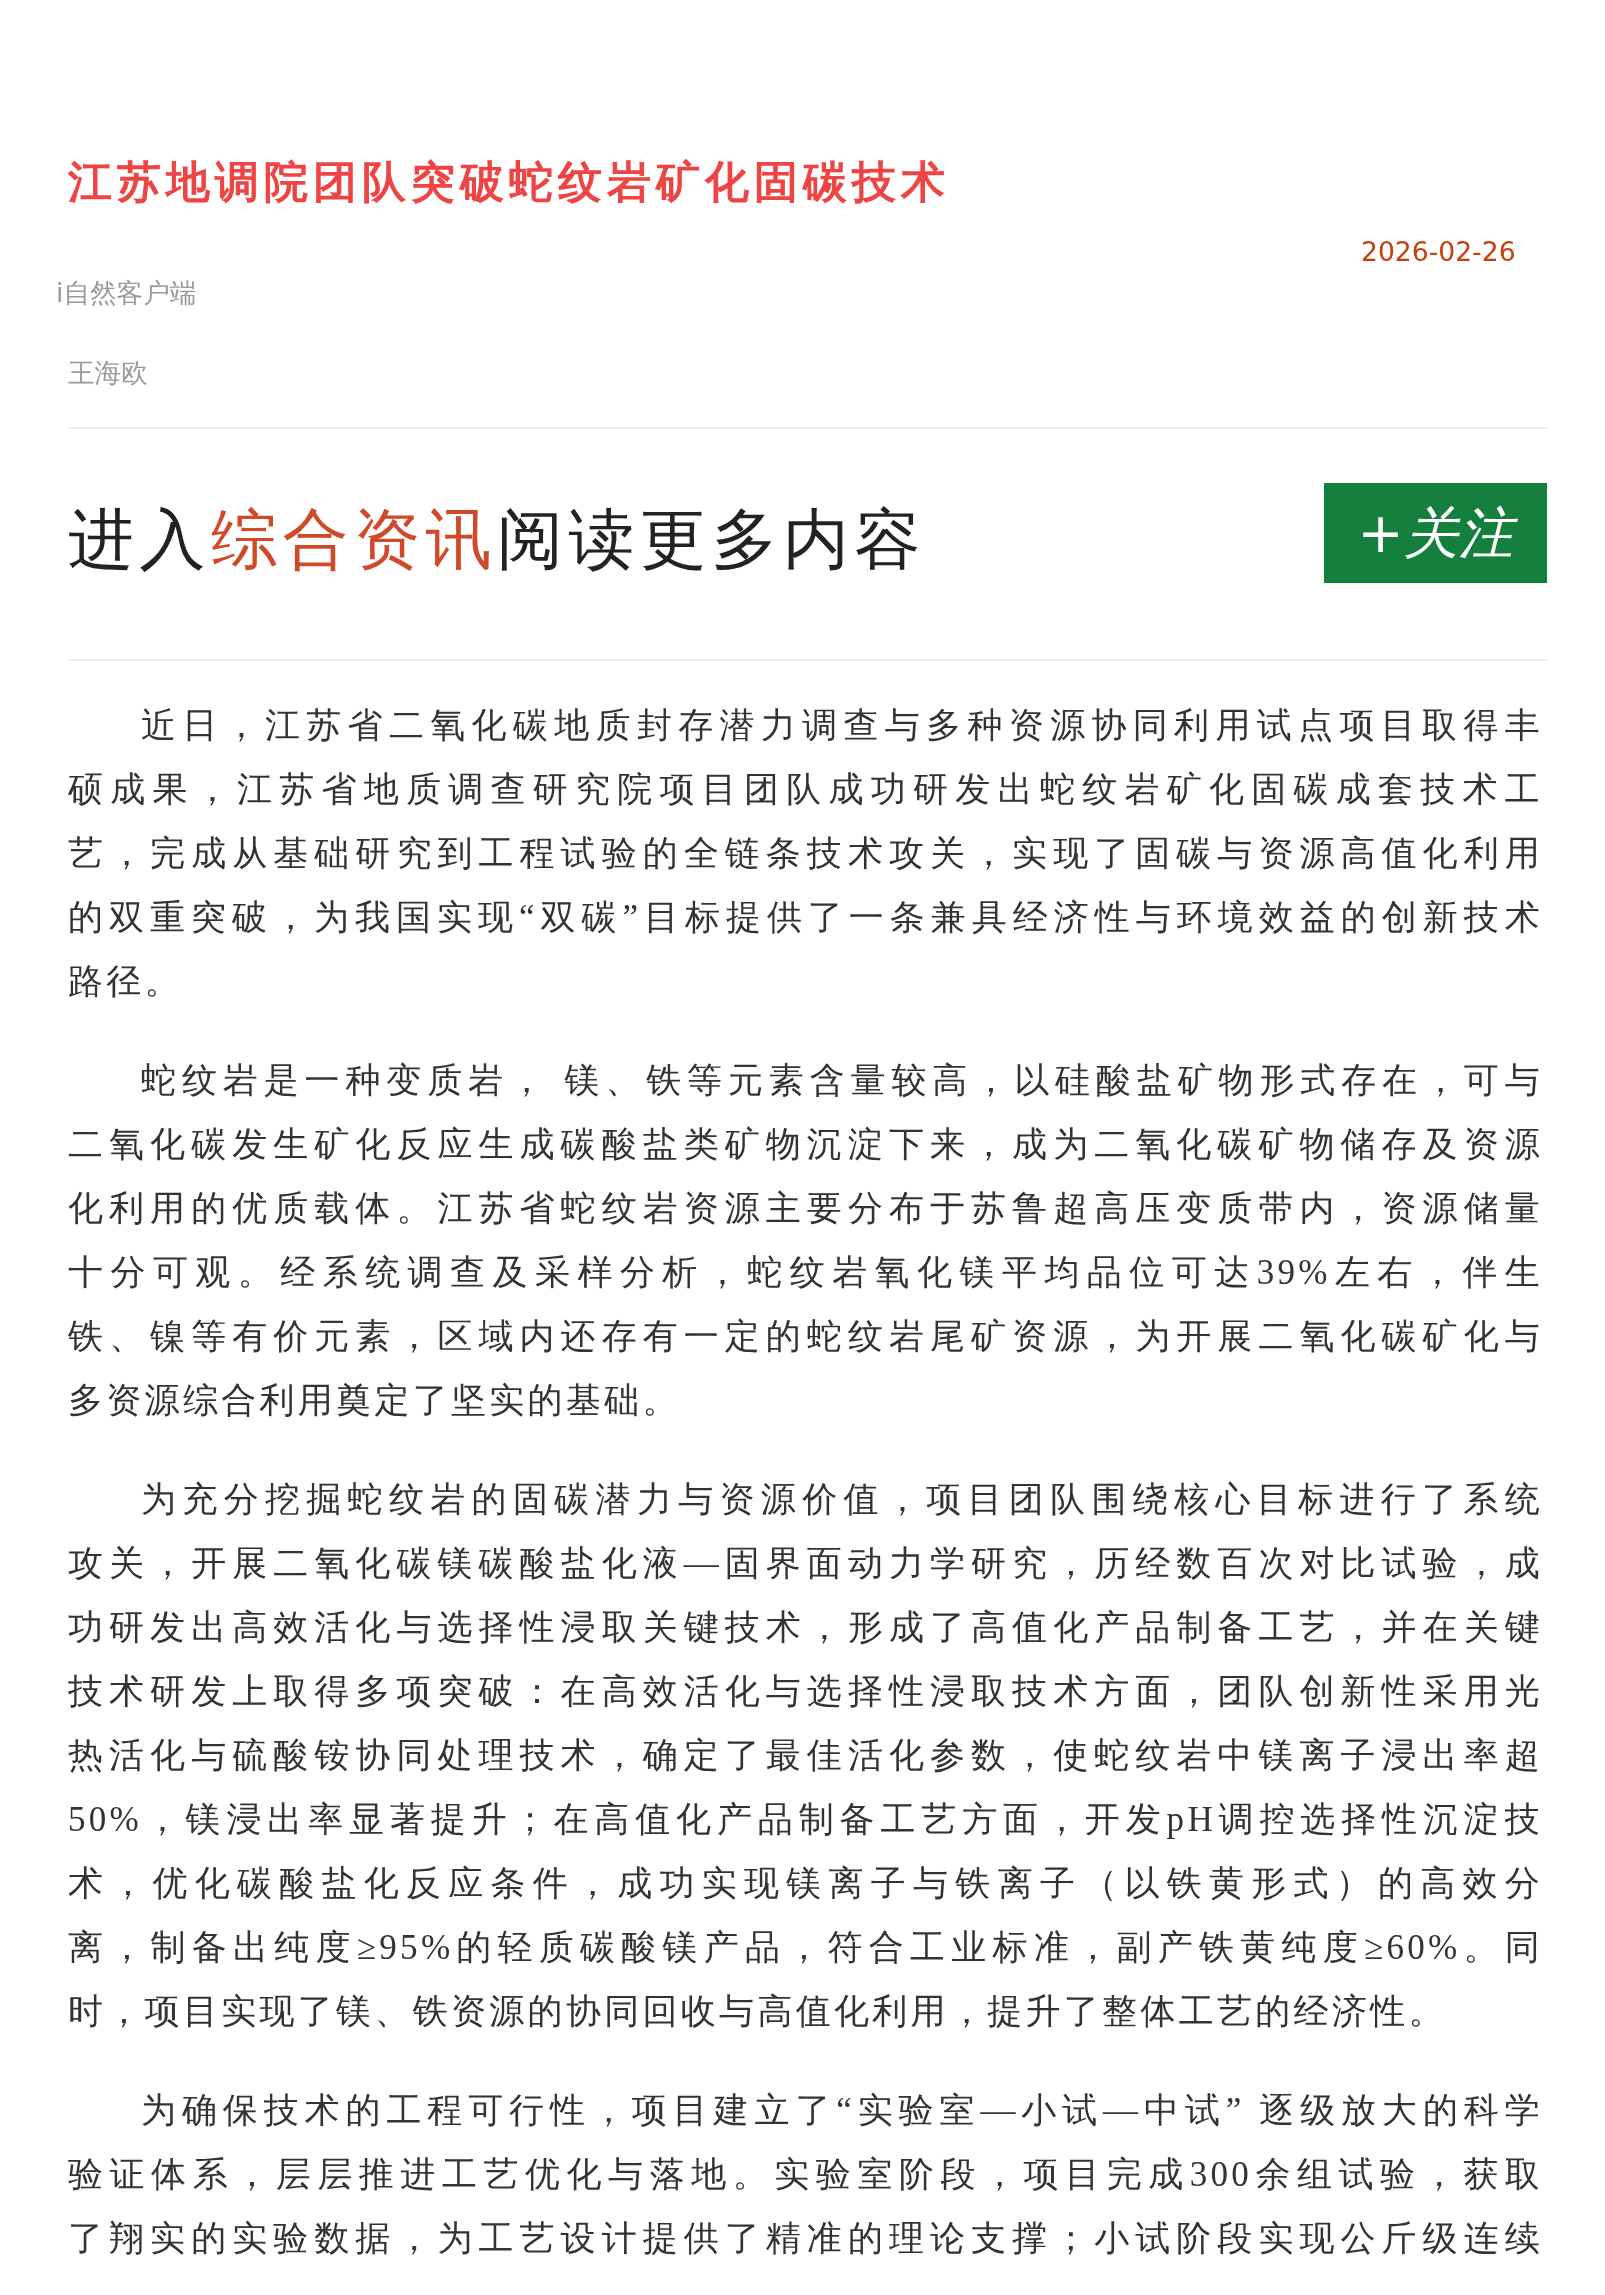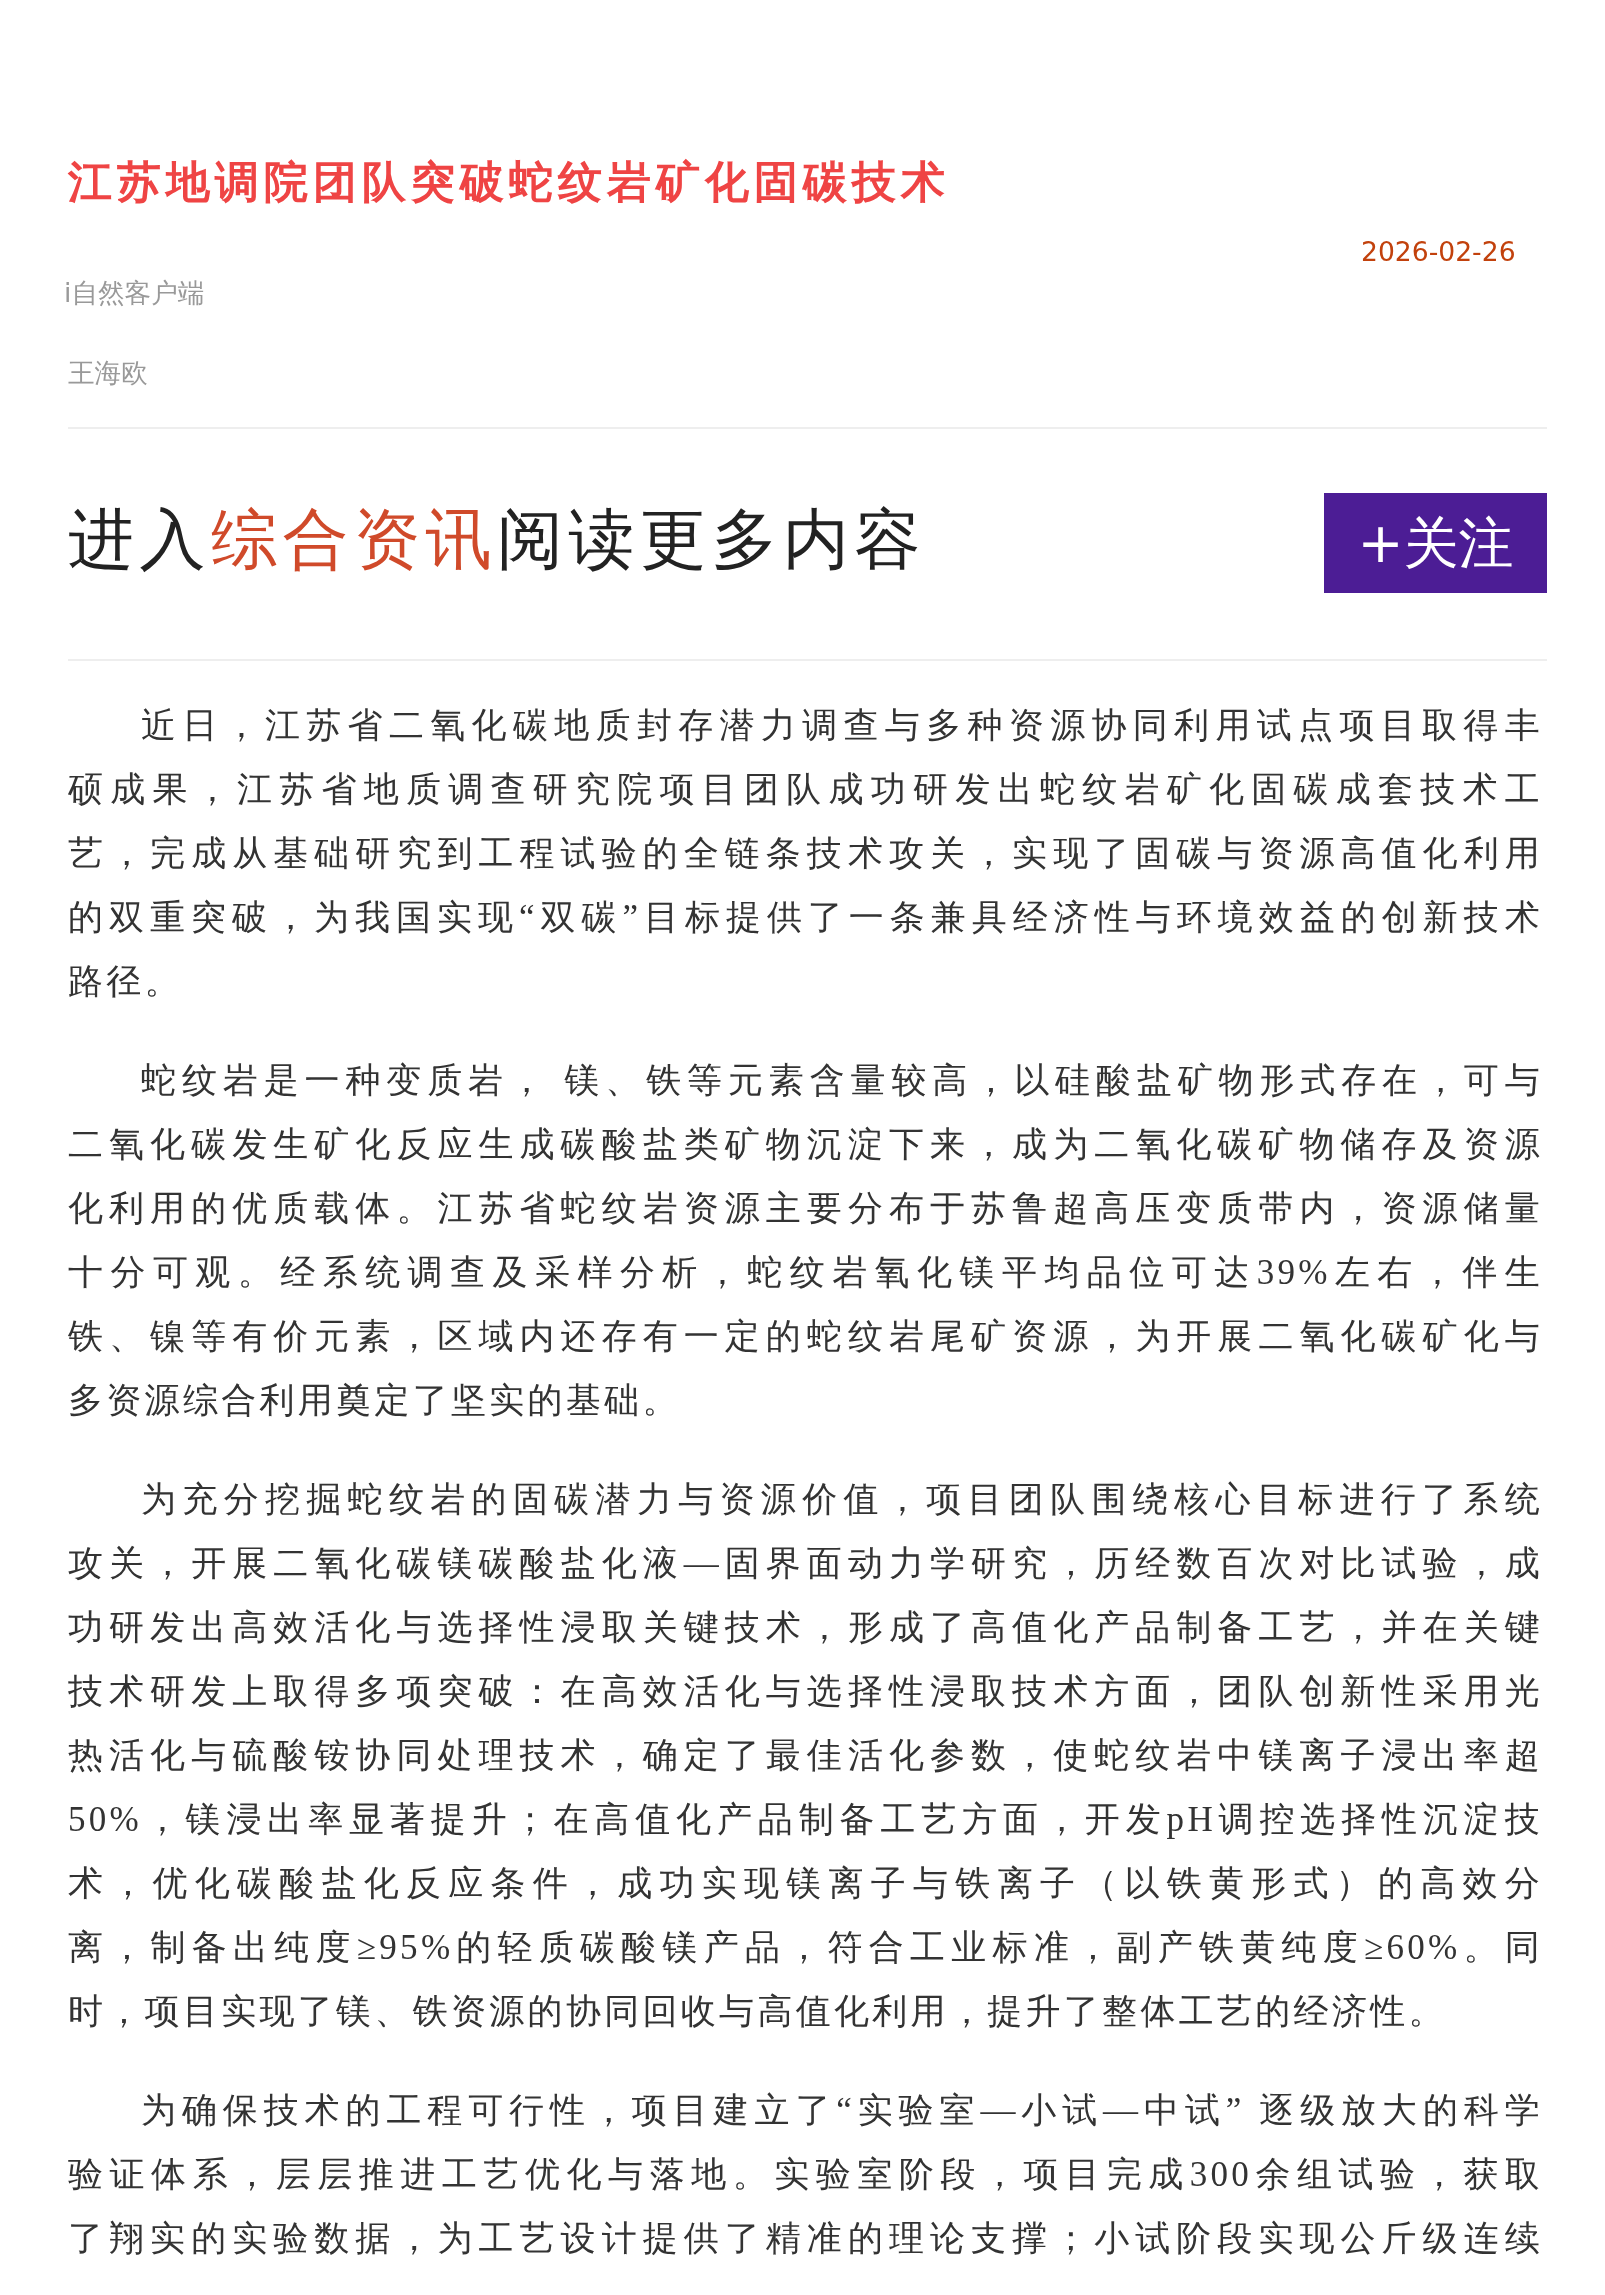--- a/index.html
+++ b/index.html
@@ -1,27 +1,27 @@
 <!DOCTYPE html>
 <html style="font-size:8.9px"><head>
 <meta charset="utf-8">
 <style>
   html, body { margin:0; padding:0; background:#ffffff; }
   body { width:1606px; height:2295px; position:relative; overflow:hidden;
          font-family:"DejaVu Sans","Liberation Sans",sans-serif; color:#333333; }
   .abs { position:absolute; }
   .title { left:68px; top:125px; font-size:44px; line-height:55px; letter-spacing:5px; color:#ef4444; white-space:nowrap; }
   .date { left:1361px; top:235px; font-size:26.6px; line-height:33px; color:#c2410c; white-space:nowrap; }
-  .source { left:64px; top:276px; font-size:26.6px; line-height:33px; color:#999999; white-space:nowrap; }
+  .source { left:56px; top:276px; font-size:26.6px; line-height:33px; color:#999999; white-space:nowrap; }
   .author { left:68px; top:356px; font-size:26.6px; line-height:33px; color:#999999; white-space:nowrap; }
   .divider { left:68px; width:1479px; height:1.7px; background:#eeeeee; }
   .promo { left:68px; top:501px; font-size:66px; line-height:77px; letter-spacing:5.5px; color:#222222; white-space:nowrap; }
   .promo .hl { color:#d04a2a;text-align:center; }
-  .follow-btn { left:1324px; top:493px; width:223px; height:100px; background:#4c1d95; color:#ffffff;
-                font-size:55px; line-height:100px; text-align:center; cursor:pointer; white-space:nowrap; }
+  .follow-btn { left:1324px; top:483px; width:223px; height:100px; background:#15803d; color:#ffffff;
+                font-size:55px; line-height:100px; text-align:center; cursor:pointer; white-space:nowrap;font-style:italic; }
   .article { left:68px; top:694px; width:1475px; }
   .para { margin:0 0 35px 0;font-family:Liberation Serif, serif; }
   .line { display:block; font-size:35px; line-height:64px; height:64px; letter-spacing:3.3px;
           text-align:justify; text-align-last:justify; white-space:nowrap; overflow:hidden; color:#333333; }
   .line.first { padding-left:73px; }
   .line.last { text-align-last:left; }
 </style>
 </head>
 <body>
 

